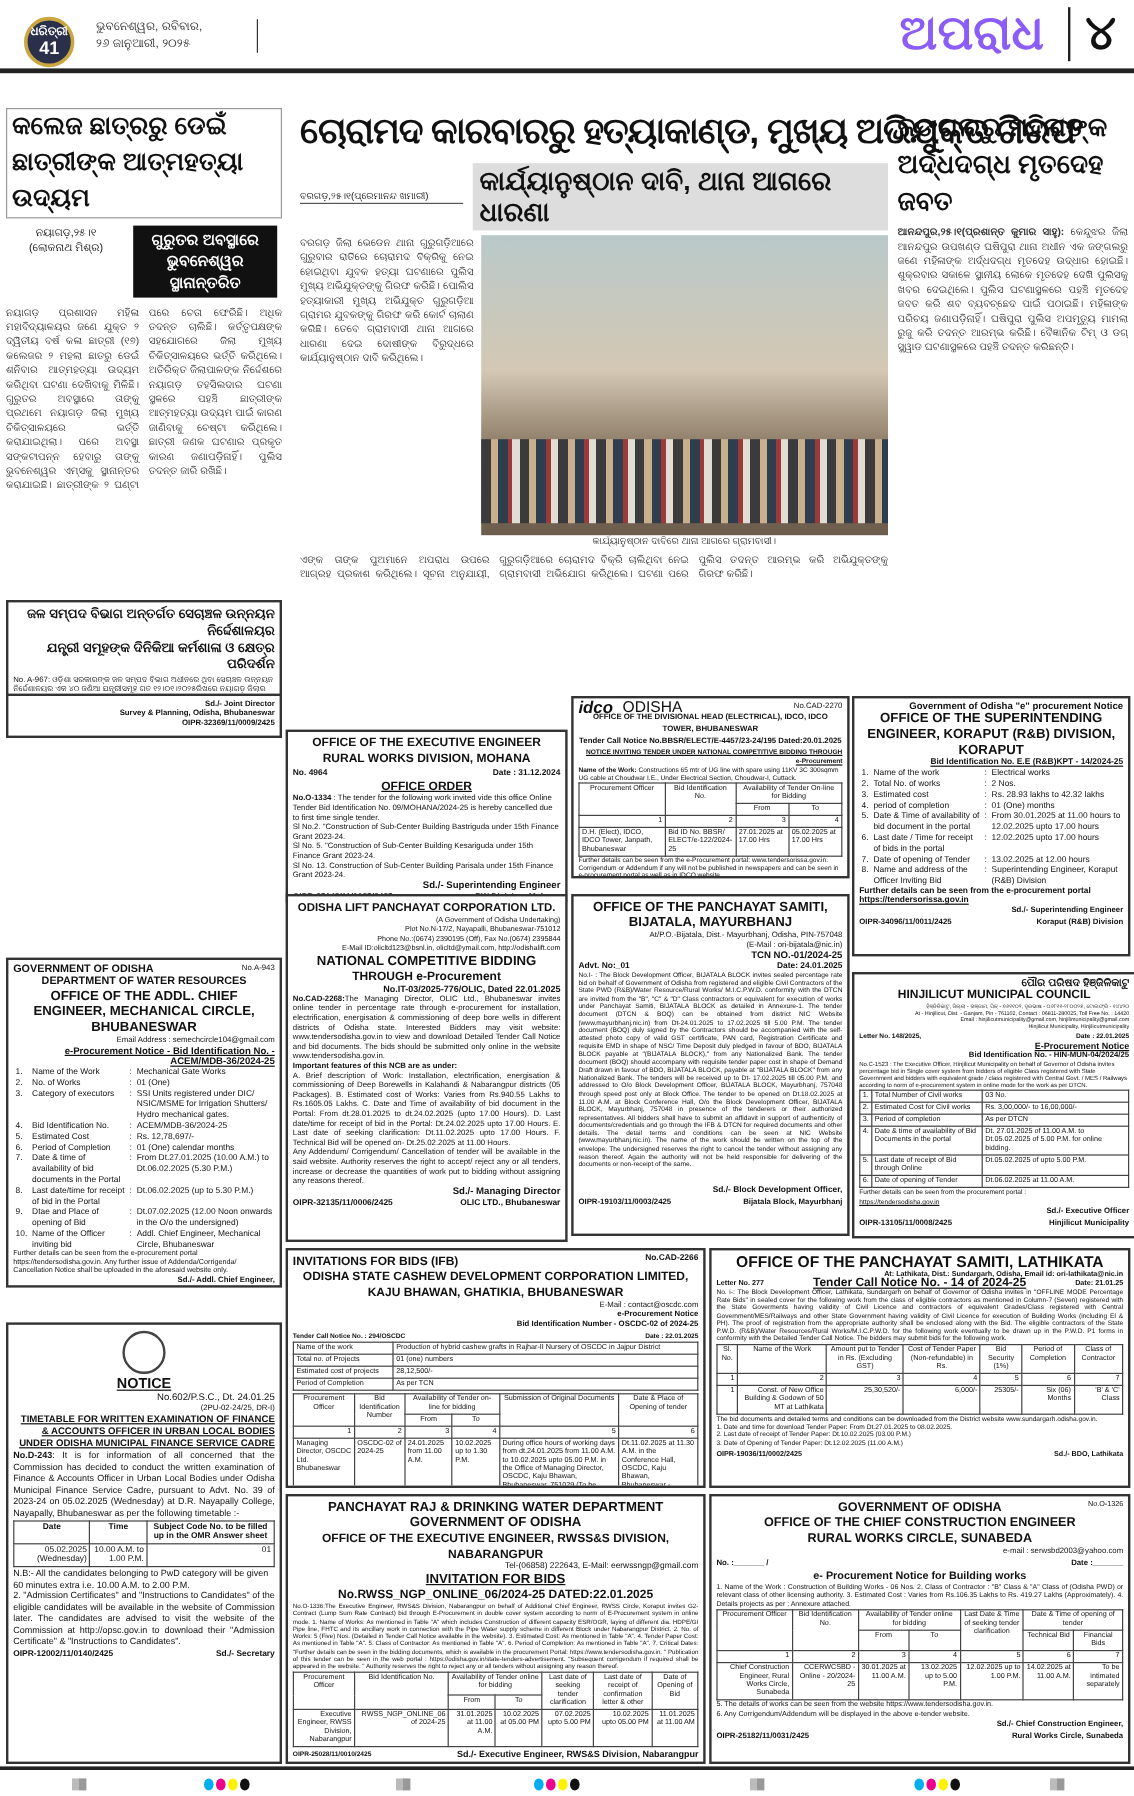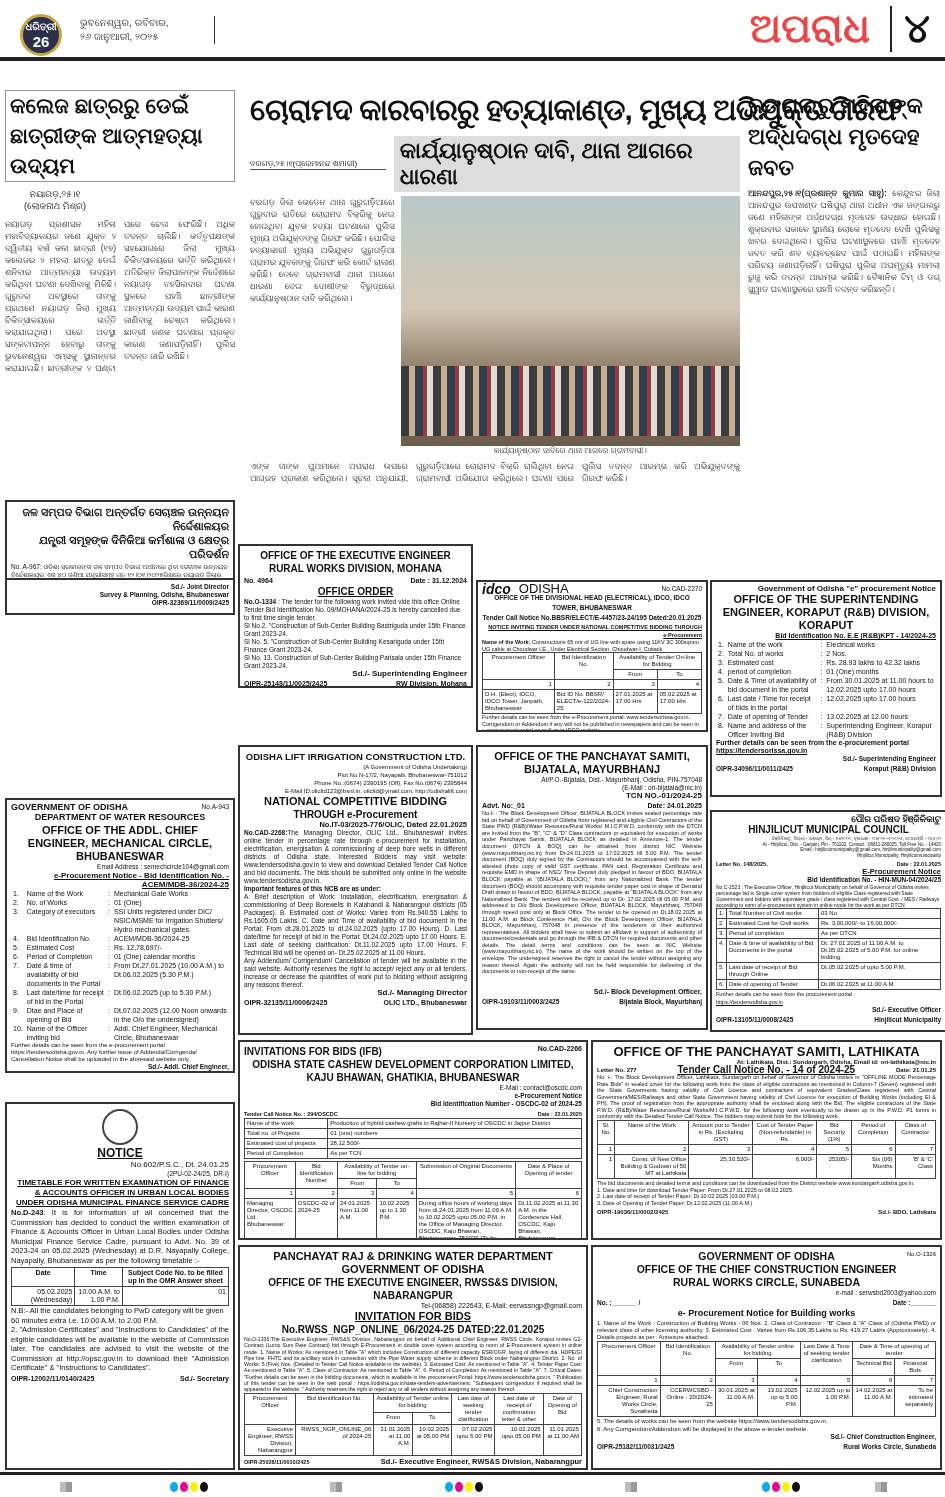--- a/index.html
+++ b/index.html
@@ -3,21 +3,21 @@
 <meta charset="utf-8">
 <style>
 *{box-sizing:border-box;margin:0;padding:0}
 body{width:945px;height:1497px;background:#fff;font-family:"Liberation Sans",sans-serif;color:#111;position:relative;overflow:hidden}
 .abs{position:absolute}
 .hdr-line{left:0;top:57px;width:945px;height:4px;background:#222}
 .logo{left:12px;top:6px;width:58px;height:64px}
 .logo .ring{position:absolute;left:8px;top:8px;width:42px;height:42px;border-radius:50%;background:#2a2f4a;border:3px solid #c9a640;color:#fff;text-align:center;font:bold 10px "Liberation Sans",sans-serif;padding-top:4px}
 .logo .ring b{display:block;font-size:15px}
 .dateline{left:80px;top:16px;font-size:10px;line-height:14px;color:#333;border-right:1px solid #333;padding-right:45px}
-.section{right:58px;top:6px;font-size:40px;font-weight:bold;color:#ef4444}
+.section{right:58px;top:6px;font-size:40px;font-weight:bold;color:#8b5cf6}
 .pageno{right:15px;top:6px;font-size:40px;font-weight:bold;border-left:2px solid #222;padding-left:12px}
 .box{border:2px solid #333;background:#fff;overflow:hidden;font-size:6.5px;line-height:8px;padding:3px 4px}
 .odia-head{font-weight:bold;font-size:24px;line-height:34px;color:#111}
 .col-text{font-size:8.5px;line-height:12px;color:#333;text-align:justify}
 .photo{background:linear-gradient(180deg,#b9c9c9 0%,#d4c8b4 45%,#8d7c68 70%,#6b5c4c 100%)}
 .photo .crowd{position:absolute;bottom:10px;left:0;right:0;height:70px;background:repeating-linear-gradient(90deg,#3b3a3d 0 8px,#c9b08c 8px 14px,#2f3d4f 14px 22px,#9a3a3a 22px 26px,#e0ddd5 26px 32px)}
 .caption{font-size:8px;text-align:center;color:#333}
 .bar-sub{background:#ddd;font-weight:bold;font-size:22px;padding:2px 6px}
 .blackbox{background:#111;color:#fff;font-weight:bold;font-size:13px;line-height:18px;text-align:center;padding:3px}
 h3.t{font-weight:bold;text-align:center;font-size:12px;line-height:13px}
@@ -35,38 +35,39 @@
 .reg{top:1482px;display:flex;gap:2px}
 .dot{width:8px;height:10px;border-radius:50%}
 .gray{top:1482px;width:12px;height:10px;background:linear-gradient(90deg,#bbb 50%,#999 50%)}
 </style>
 </head>
 <body>
 
 <div class="abs logo">
   <div class="ring">
     <span>ଧରିତ୍ରୀ</span>
-    <b>26</b>
+    <b>41</b>
   </div>
 </div>
 <div class="abs dateline">
   <div>ଭୁବନେଶ୍ୱର, ରବିବାର,</div>
   <div>୨୬ ଜାନୁଆରୀ, ୨୦୨୫</div>
 </div>
 <div class="abs section" style="right:75px">ଅପରାଧ</div>
 <div class="abs pageno">୪</div>
 <div class="abs hdr-line"></div>
 
 <div class="abs" style="left:5px;top:90px;width:230px;height:400px">
   <div class="odia-head" style="font-size:21px;line-height:30px;border:1px solid #999;padding:0 4px">କଲେଜ ଛାତ୍ରରୁ ଡେଇଁ ଛାତ୍ରୀଙ୍କ ଆତ୍ମହତ୍ୟା ଉଦ୍ୟମ</div>
   <div style="display:flex;margin-top:6px;gap:6px">
     <div style="width:100px;text-align:center;font-size:9px;line-height:12px">
       <div>ନୟାଗଡ଼,୨୫।୧</div>
       <div>(ଲୋକନାଥ ମିଶ୍ର)</div>
     </div>
+    <div class="blackbox" style="width:120px">ଗୁରୁତର ଅବସ୍ଥାରେ ଭୁବନେଶ୍ୱର ସ୍ଥାନାନ୍ତରିତ</div>
   </div>
   <div class="col-text" style="margin-top:6px;column-count:2;column-gap:8px;height:290px;overflow:hidden">ନୟାଗଡ଼ ପ୍ରଶାସନ ମହିଳା ମହାବିଦ୍ୟାଳୟର ଜଣେ ଯୁକ୍ତ ୨ ଦ୍ୱିତୀୟ ବର୍ଷ କଳା ଛାତ୍ରୀ (୧୭) କଲେଜର ୨ ମହଲା ଛାତରୁ ଡେଇଁ ଶନିବାର ଆତ୍ମହତ୍ୟା ଉଦ୍ୟମ କରିଥିବା ଘଟଣା ଦେଖିବାକୁ ମିଳିଛି। ଗୁରୁତର ଅବସ୍ଥାରେ ତାଙ୍କୁ ପ୍ରଥମେ ନୟାଗଡ଼ ଜିଲା ମୁଖ୍ୟ ଚିକିତ୍ସାଳୟରେ ଭର୍ତ୍ତି କରାଯାଇଥିଲା। ପରେ ଅବସ୍ଥା ସଙ୍କଟାପନ୍ନ ହେବାରୁ ତାଙ୍କୁ ଭୁବନେଶ୍ୱର ଏମ୍ସକୁ ସ୍ଥାନାନ୍ତର କରାଯାଇଛି। ଛାତ୍ରୀଙ୍କ ୨ ଘଣ୍ଟା ପରେ ଚେତା ଫେରିଛି। ଅଧିକ ତଦନ୍ତ ଚାଲିଛି। କର୍ତ୍ତୃପକ୍ଷଙ୍କ ସହଯୋଗରେ ଜିଲା ମୁଖ୍ୟ ଚିକିତ୍ସାଳୟରେ ଭର୍ତ୍ତି କରିଥିଲେ। ଅତିରିକ୍ତ ଜିଲାପାଳଙ୍କ ନିର୍ଦ୍ଦେଶରେ ନୟାଗଡ଼ ତହସିଲଦାର ଘଟଣା ସ୍ଥଳରେ ପହଞ୍ଚି ଛାତ୍ରୀଙ୍କ ଆତ୍ମହତ୍ୟା ଉଦ୍ୟମ ପାଇଁ କାରଣ ଜାଣିବାକୁ ଚେଷ୍ଟା କରିଥିଲେ। ଛାତ୍ରୀ ଜଣକ ଘଟଣାର ପ୍ରକୃତ କାରଣ ଜଣାପଡ଼ିନାହିଁ। ପୁଲିସ ତଦନ୍ତ ଜାରି ରଖିଛି।</div>
 </div>
 
 <div class="abs" style="left:250px;top:90px;width:490px;height:400px">
   <div class="odia-head" style="font-size:30px;line-height:40px;letter-spacing:-1px;white-space:nowrap">ଚୋରାମଦ କାରବାରରୁ ହତ୍ୟାକାଣ୍ଡ, ମୁଖ୍ୟ ଅଭିଯୁକ୍ତ ଗିରଫ</div>
   <div style="display:flex;gap:8px;margin-top:6px;align-items:center">
     <div style="font-size:8px;border-bottom:1px solid #555;width:145px">ବରଗଡ଼,୨୫।୧(ପ୍ରେମାନନ୍ଦ ଖମାରୀ)</div>
     <div class="bar-sub">କାର୍ଯ୍ୟାନୁଷ୍ଠାନ ଦାବି, ଥାନା ଆଗରେ ଧାରଣା</div>
   </div>
@@ -94,21 +95,21 @@
   <div class="b c" style="font-size:11px;line-height:14px">ଜଳ ସମ୍ପଦ ବିଭାଗ ଅନ୍ତର୍ଗତ ସେଚାଞ୍ଚଳ ଉନ୍ନୟନ ନିର୍ଦ୍ଦେଶାଳୟର</div>
   <div class="b c" style="font-size:11px;line-height:14px">ଯନ୍ତ୍ରୀ ସମୂହଙ୍କ ଦିନିକିଆ କର୍ମଶାଳା ଓ କ୍ଷେତ୍ର ପରିଦର୍ଶନ</div>
   <div style="height:30px;overflow:hidden;margin-top:2px">No. A-967: ଓଡ଼ିଶା ସରକାରଙ୍କ ଜଳ ସମ୍ପଦ ବିଭାଗ ଅଧୀନରେ ଥିବା ସେଚାଞ୍ଚଳ ଉନ୍ନୟନ ନିର୍ଦ୍ଦେଶାଳୟର ଏକ ୪୦ ଜଣିଆ ଯନ୍ତ୍ରୀସମୂହ ଗତ ୧୨।୦୧।୨୦୨୫ରିଖରେ ନୟାଗଡ଼ ଜିଲାର ରଣପୁର ବ୍ଲକ ଅନ୍ତର୍ଗତ ଦଣ୍ଡପାଣିଘାଟ କ୍ଷୁଦ୍ର ଜଳସେଚନ ପ୍ରକଳ୍ପ ଓ ସୋଲାର ଚାଳିତ ଜଳ ପରିଚାଳନା ପ୍ରକଳ୍ପକୁ କ୍ଷେତ୍ର ପରିଦର୍ଶନ ପାଇଁ ଯାଇଥିଲେ। ଏହି କର୍ମଶାଳାରେ ଭୁବନେଶ୍ୱରସ୍ଥିତ ଭାରତୀୟ ଜଳ ପରିଚାଳନା ଅନୁଷ୍ଠାନ (ଆଇ.ଆଇ.ଡବ୍ଲ୍ୟୁ.ଏମ୍)ର ପ୍ରଧାନ ବୈଜ୍ଞାନିକ ଡ. ରବୀନ୍ଦ୍ର କୁମାର ପଣ୍ଡାଙ୍କ ସମେତ ଅନେକ ବୈଜ୍ଞାନିକ ଯୋଗ ଦେଇଥିଲେ।</div>
 </div>
 <div class="abs box" style="left:5px;top:580px;width:230px;height:35px;border-top:none">
   <div class="r b">Sd./- Joint Director</div>
   <div class="r b">Survey &amp; Planning, Odisha, Bhubaneswar</div>
   <div class="r b">OIPR-32369/11/0009/2425</div>
 </div>
 
-<div class="abs box" style="left:238px;top:544px;width:235px;height:144px">
+<div class="abs box" style="left:238px;top:608px;width:235px;height:144px">
   <h3 class="t" style="font-size:10px">OFFICE OF THE EXECUTIVE ENGINEER</h3>
   <h3 class="t" style="font-size:10px">RURAL WORKS DIVISION, MOHANA</h3>
   <div class="foot">
       <span>No. 4964</span>
       <span>Date : 31.12.2024</span>
     </div>
   <h3 class="t u" style="font-size:10px">OFFICE ORDER</h3>
   <div><b>No.O-1334</b> <span>: The tender for the following work invited vide this office Online Tender Bid Identification No. 09/MOHANA/2024-25 is hereby cancelled due to first time single tender.</span></div>
   <div>Sl No.2. "Construction of Sub-Center Building Bastriguda under 15th Finance Grant 2023-24.</div>
   <div>Sl No. 5. "Construction of Sub-Center Building Kesariguda under 15th Finance Grant 2023-24.</div>
@@ -296,21 +297,21 @@
           <td>Addl. Chief Engineer, Mechanical Circle, Bhubaneswar</td>
         </tr>
   </tbody>
     </table>
   <div style="font-size:6px;line-height:7px">Further details can be seen from the e-procurement portal https://tendersodisha.gov.in. Any further issue of Addenda/Corrigenda/ Cancellation Notice shall be uploaded in the aforesaid website only.</div>
   <div class="r b" style="font-size:6.5px">Sd./- Addl. Chief Engineer,</div>
 
 </div>
 
 <div class="abs box" style="left:238px;top:745px;width:235px;height:290px">
-  <h3 class="t" style="font-size:9.5px">ODISHA LIFT IRRIGATION CONSTRUCTION LTD.</h3>
+  <h3 class="t" style="font-size:9.5px">ODISHA LIFT PANCHAYAT CORPORATION LTD.</h3>
   <div class="c" style="font-size:6px">(A Government of Odisha Undertaking)</div>
   <div class="c" style="font-size:6px">Plot No.N-17/2, Nayapalli, Bhubaneswar-751012</div>
   <div class="c" style="font-size:6px">Phone No.:(0674) 2390195 (Off), Fax No.(0674) 2395844</div>
   <div class="c" style="font-size:6px">E-Mail ID:olicltd123@bsnl.in, olicltd@ymail.com, http://odishalift.com</div>
   <h3 class="t" style="font-size:11px">NATIONAL COMPETITIVE BIDDING</h3>
   <h3 class="t" style="font-size:10px">THROUGH e-Procurement</h3>
   <div class="b c" style="font-size:7.5px">No.IT-03/2025-776/OLIC, Dated 22.01.2025</div>
   <div style="text-align:justify"><b>No.CAD-2268:</b><span>The Managing Director, OLIC Ltd., Bhubaneswar invites online tender in percentage rate through e-procurement for installation, electrification, energisation &amp; commissioning of deep bore wells in different districts of Odisha state. Interested Bidders may visit website: www.tendersodisha.gov.in to view and download Detailed Tender Call Notice and bid documents. The bids should be submitted only online in the website www.tendersodisha.gov.in.</span></div>
   <div class="b">Important features of this NCB are as under:</div>
   <div style="text-align:justify">A. Brief description of Work: Installation, electrification, energisation &amp; commissioning of Deep Borewells in Kalahandi &amp; Nabarangpur districts (05 Packages). B. Estimated cost of Works: Varies from Rs.940.55 Lakhs to Rs.1605.05 Lakhs. C. Date and Time of availability of bid document in the Portal: From dt.28.01.2025 to dt.24.02.2025 (upto 17.00 Hours). D. Last date/time for receipt of bid in the Portal: Dt.24.02.2025 upto 17.00 Hours. E. Last date of seeking clarification: Dt.11.02.2025 upto 17.00 Hours. F. Technical Bid will be opened on- Dt.25.02.2025 at 11.00 Hours.</div>

